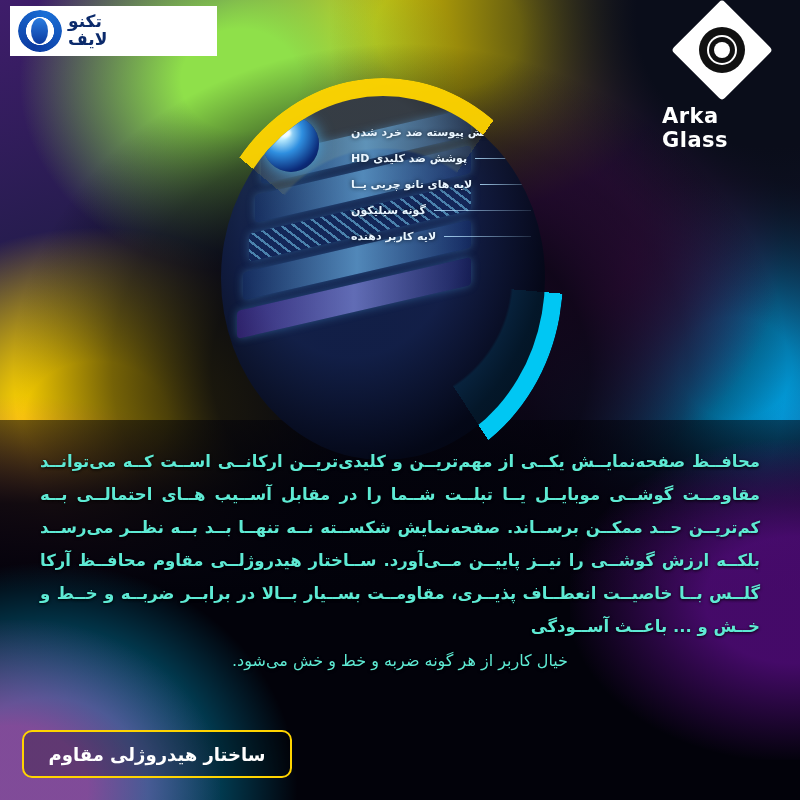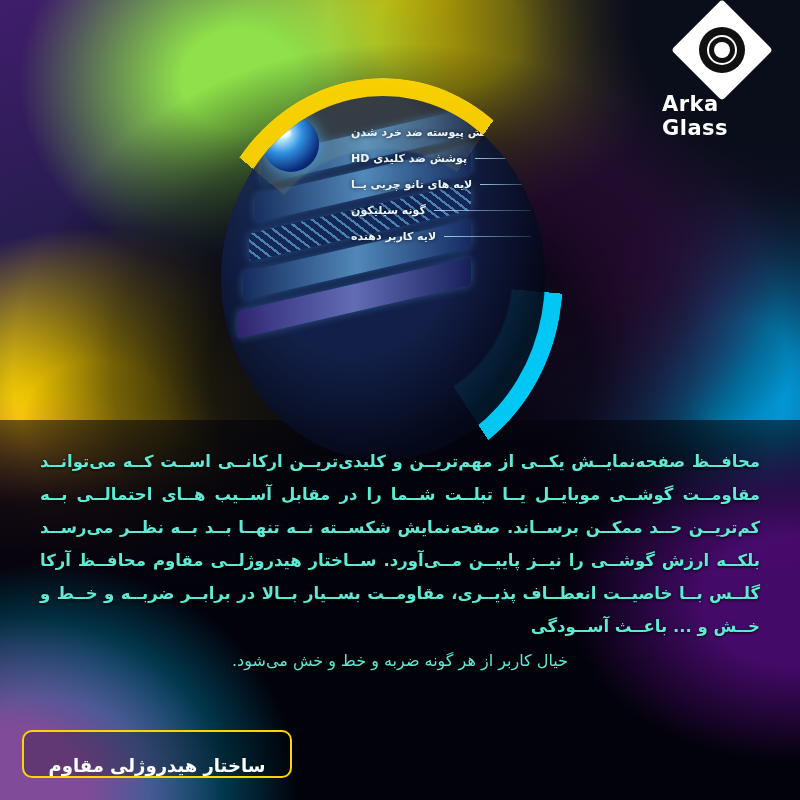--- a/index.html
+++ b/index.html
@@ -42,21 +42,21 @@
   .logo-tl .txt span{color:#0b2a6b;font-weight:bold;font-size:17px;letter-spacing:.5px;}
   .logo-tl .mark{width:44px;height:42px;position:relative;flex:0 0 auto;}
   .logo-tl .mark .ring{position:absolute;inset:0;border-radius:50%;
     background:conic-gradient(from 200deg,#0b3aa0,#1a6fd6,#0b3aa0);
     -webkit-mask:radial-gradient(circle, transparent 45%, #000 47%);
             mask:radial-gradient(circle, transparent 45%, #000 47%);}
   .logo-tl .mark .dot{position:absolute;left:13px;top:8px;width:17px;height:26px;border-radius:50%;
     background:linear-gradient(180deg,#2b7de0,#0b3aa0);}
 
   
-  .brand-tr{position:absolute;right:18px;top:14px;width:120px;display:flex;flex-direction:column;align-items:center;gap:6px;}
+  .brand-tr{position:absolute;right:18px;top:14px;width:120px;display:flex;flex-direction:column;align-items:center;gap:18px;}
   .brand-tr .diamond{width:72px;height:72px;background:#fff;transform:rotate(45deg);
     display:flex;align-items:center;justify-content:center;border-radius:4px;}
   .brand-tr .diamond .inner{transform:rotate(-45deg);width:46px;height:46px;border-radius:50%;
     background:#111;display:flex;align-items:center;justify-content:center;}
   .brand-tr .diamond .inner::after{content:"";width:16px;height:16px;border-radius:50%;background:#fff;
     box-shadow:0 0 0 5px #111, 0 0 0 7px #fff;}
   .brand-tr .name{color:#fff;font-size:21px;font-weight:bold;letter-spacing:.5px;direction:ltr;}
 
   
   .hero{position:absolute;left:203px;top:148px;width:360px;height:260px;}
@@ -97,35 +97,45 @@
   
   .copy{position:absolute;left:40px;right:40px;top:445px;
     color:#5eead4;font-size:16.5px;line-height:2.0;text-align:justify;font-weight:bold;
     text-shadow:0 1px 3px rgba(0,0,0,.9);}
   .copy p{margin:0;}
   .copy .last{font-weight:normal;font-size:16px;text-align:center;margin-top:2px;}
 
   
   .badge{position:absolute;left:22px;bottom:22px;height:44px;min-width:230px;
     border:2px solid #ffd400;border-radius:10px;background:rgba(0,0,0,.25);
-    display:flex;align-items:flex-end;justify-content:center;padding:0 18px;}
+    display:flex;align-items:center;justify-content:center;padding:0 18px;}
   .badge span{color:#ffffff;font-size:18px;font-weight:bold;letter-spacing:.3px;}
 </style>
 </head>
 <body>
 
 <div class="stage">
 
   <div class="bg-base"></div>
   <div class="bg-dark-wash"></div>
   <div class="bg-bottom"></div>
   <div class="corner-cyan"></div>
   <div class="corner-pink"></div>
   <div class="corner-violet"></div>
 
+  <div class="logo-tl">
+    <div class="txt">
+      <span>تكنو</span>
+      <span>لايف</span>
+    </div>
+    <div class="mark">
+      <div class="ring"></div>
+      <div class="dot"></div>
+    </div>
+  </div>
 
   <div class="brand-tr">
     <div class="diamond">
       <div class="inner"></div>
     </div>
     <div class="name">Arka Glass</div>
   </div>
 
   <div class="hero">
     <div class="ringwrap"></div>

